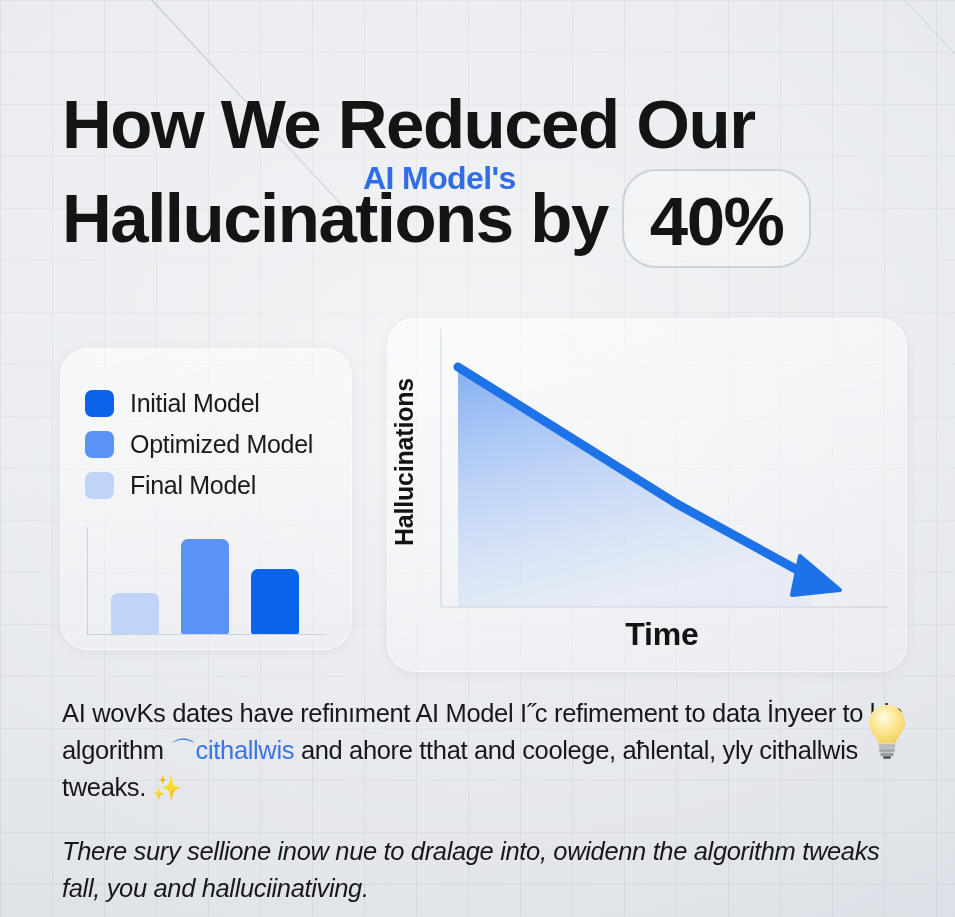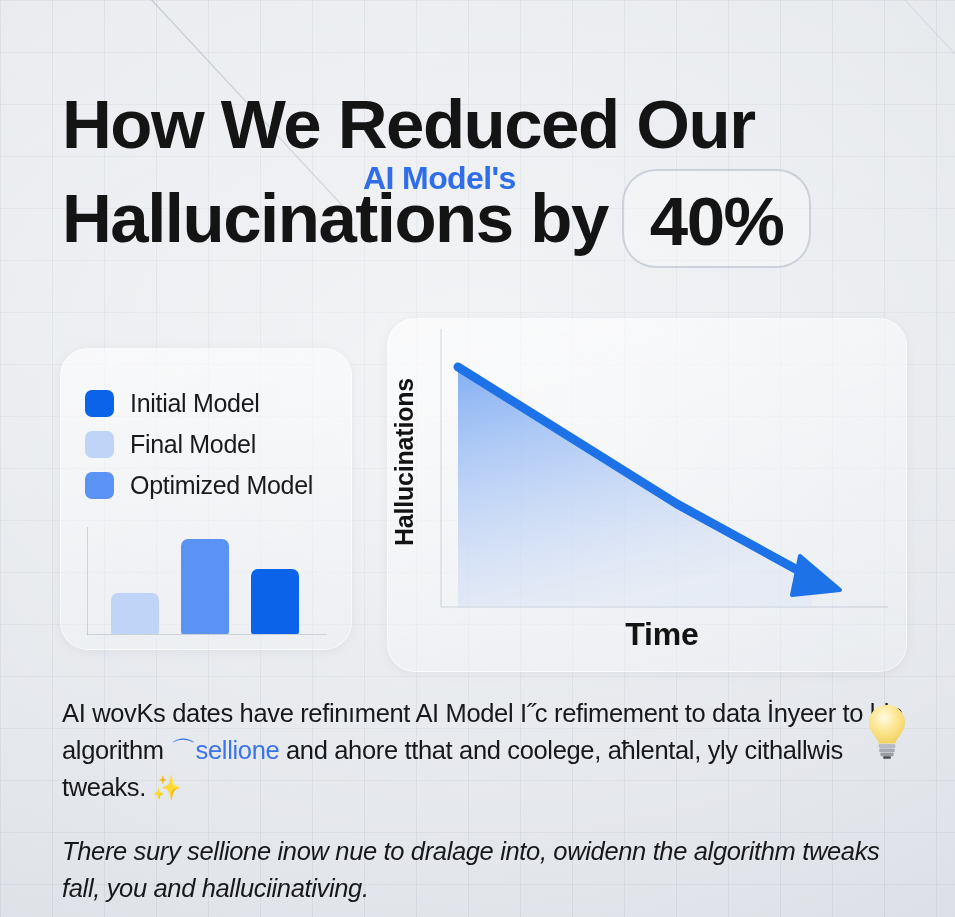--- a/index.html
+++ b/index.html
@@ -277,27 +277,27 @@
       <div class="card" id="legend-card">
 
         <div id="legend-list">
 
           <div class="legend-row">
             <span class="legend-swatch" id="swatch-0" style="background: rgb(10, 99, 232);"></span>
             <span class="legend-label">Initial Model</span>
           </div>
 
           <div class="legend-row">
+            <span class="legend-swatch" id="swatch-1" style="background: rgb(91, 147, 245);"></span>
+            <span class="legend-label">Optimized Model</span>
+          </div>
+
+          <div class="legend-row">
             <span class="legend-swatch" id="swatch-2" style="background: rgb(191, 212, 247);"></span>
             <span class="legend-label">Final Model</span>
-          </div>
-
-          <div class="legend-row">
-            <span class="legend-swatch" id="swatch-1" style="background: rgb(91, 147, 245);"></span>
-            <span class="legend-label">Optimized Model</span>
           </div>
 
         </div>
 
         <div id="mini-bars">
           <div id="mini-axis-y"></div>
           <div id="mini-axis-x"></div>
           <div class="mini-bar" id="bar-0" style="height: 41.04px; left: 24px; background: rgb(191, 212, 247);"></div>
           <div class="mini-bar" id="bar-1" style="height: 95.04px; left: 94px; background: rgb(91, 147, 245);"></div>
           <div class="mini-bar" id="bar-2" style="height: 64.8px; left: 164px; background: rgb(10, 99, 232);"></div>
@@ -330,21 +330,21 @@
 
         <div id="x-axis-title">Time</div>
 
       </div>
 
     </div>
 
     <div id="body-copy">
 
       <p class="body-paragraph" id="paragraph-1">
-        <span>AI wovKs dates have refinıment AI Model I˝с refimement  to data İnyeer to lde algorithm </span><span class="accent-token">⌒sellione</span><span> and ahore tthat and coolege, aħlental, yly cithallwis tweaks. </span><span class="emoji">✨</span>
+        <span>AI wovKs dates have refinıment AI Model I˝с refimement  to data İnyeer to lde algorithm </span><span class="accent-token">⌒cithallwis</span><span> and ahore tthat and coolege, aħlental, yly cithallwis tweaks. </span><span class="emoji">✨</span>
       </p>
 
       <svg id="bulb-emoji" viewBox="0 0 44 56">
         <defs>
           <radialGradient id="bulbGlow" cx="0.42" cy="0.33" r="0.72">
             <stop offset="0%" stop-color="#fffbe2"></stop>
             <stop offset="52%" stop-color="#fbe58e"></stop>
             <stop offset="100%" stop-color="#efcf5e"></stop>
           </radialGradient>
         </defs>

